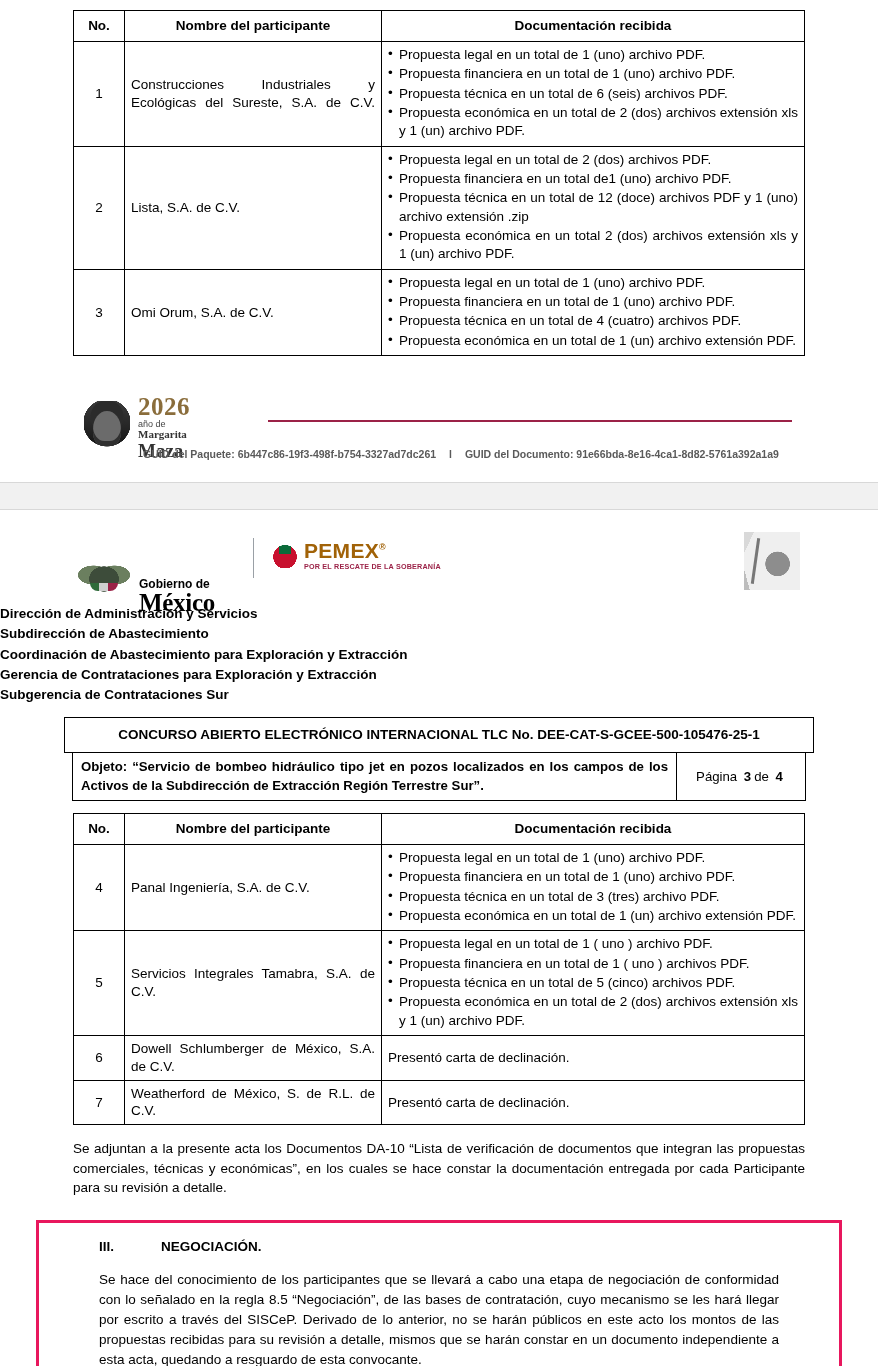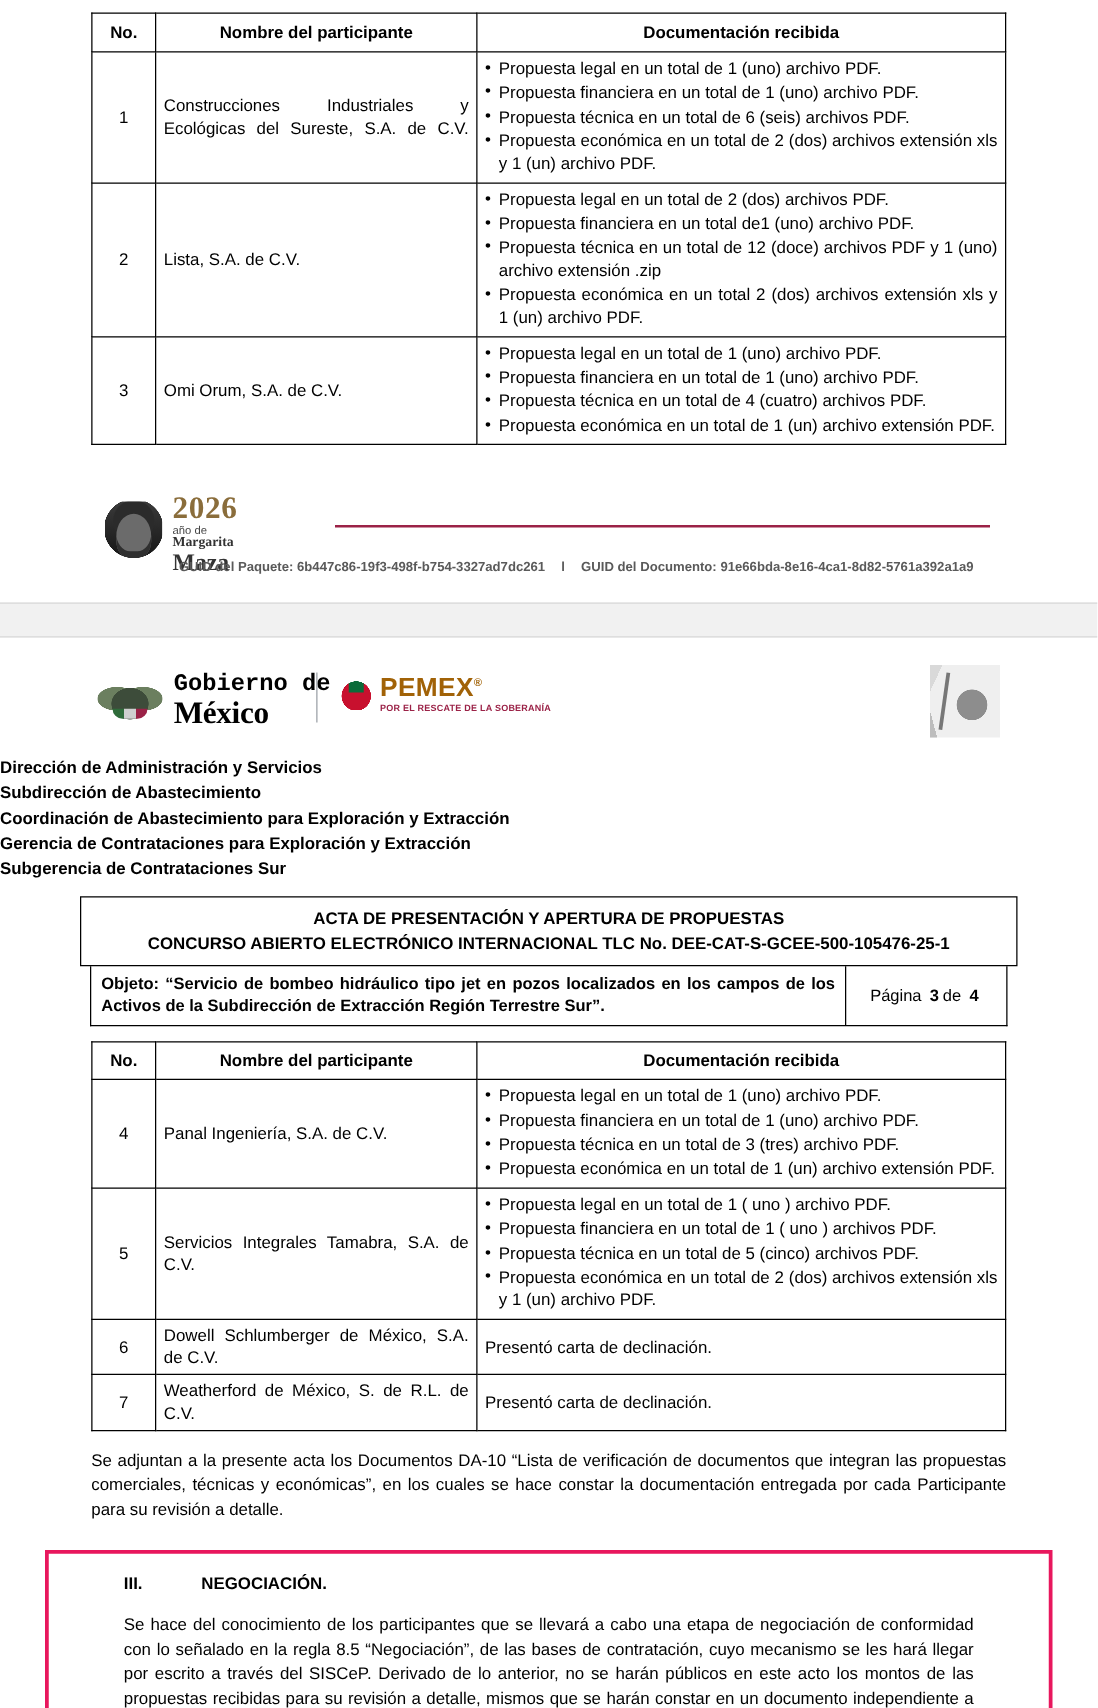--- a/index.html
+++ b/index.html
@@ -140,21 +140,21 @@
       radial-gradient(ellipse at 30% 45%, #6b7f5f 0 30%, transparent 31%),
       radial-gradient(ellipse at 70% 45%, #6b7f5f 0 30%, transparent 31%);
     position:relative;
   }
   .eagle:after{
     content:"";position:absolute;left:12px;top:26px;width:28px;height:8px;
     background:linear-gradient(90deg,#2f6b3a 0 33%, #cfcfcf 33% 66%, #9b2247 66%);
     border-radius:0 0 10px 10px;
   }
   .gob-text{line-height:1.02;}
-  .gob-text .l1{font-size:19px;font-weight:bold;font-family:Liberation Mono, monospace;}
+  .gob-text .l1{font-size:12px;font-weight:bold;font-family:Liberation Sans, sans-serif;margin-top:40px;}
   .gob-text .l2{font-size:25px;font-weight:bold;font-family:"Liberation Serif",serif;letter-spacing:-.3px;}
   .divider-v{
     position:absolute;left:253px;top:6px;
     width:1px;height:40px;background:#9aa0a6;
   }
   .pemex{
     position:absolute;left:272px;top:8px;
     display:flex;align-items:flex-start;gap:6px;
   }
   .pemex-mark{
@@ -355,21 +355,20 @@
 
   <div class="dept-lines">
     <div>Dirección de Administración y Servicios</div>
     <div>Subdirección de Abastecimiento</div>
     <div>Coordinación de Abastecimiento para Exploración y Extracción</div>
     <div>Gerencia de Contrataciones para Exploración y Extracción</div>
     <div>Subgerencia de Contrataciones Sur</div>
   </div>
 
   <div class="title-box">
-    <div>ACTA DE PRESENTACIÓN Y APERTURA DE PROPUESTAS</div>
     <div>CONCURSO ABIERTO ELECTRÓNICO INTERNACIONAL TLC No. DEE-CAT-S-GCEE-500-105476-25-1</div>
   </div>
 
   <div class="object-row">
     <div class="object-cell">Objeto: “Servicio de bombeo hidráulico tipo jet en pozos localizados en los campos de los Activos de la Subdirección de Extracción Región Terrestre Sur”.</div>
     <div class="page-cell">
       <span>Página</span>&nbsp;<b>3</b><span>de</span>&nbsp;<b>4</b>
     </div>
   </div>
 

